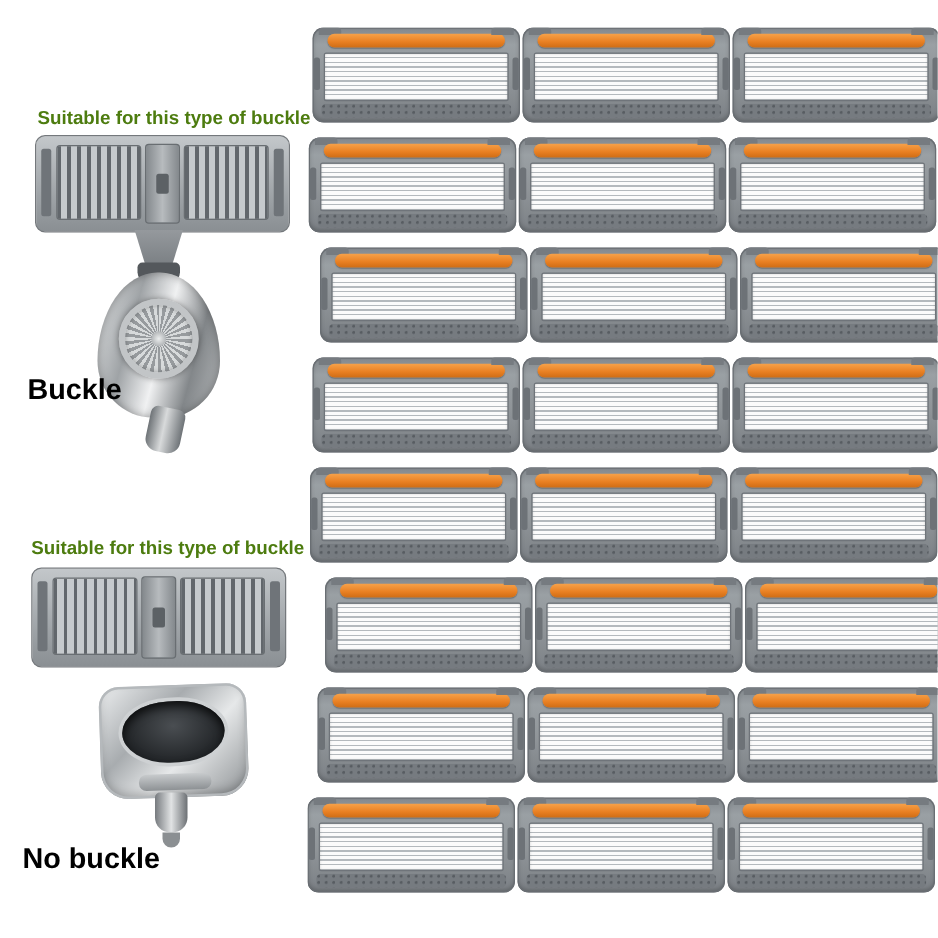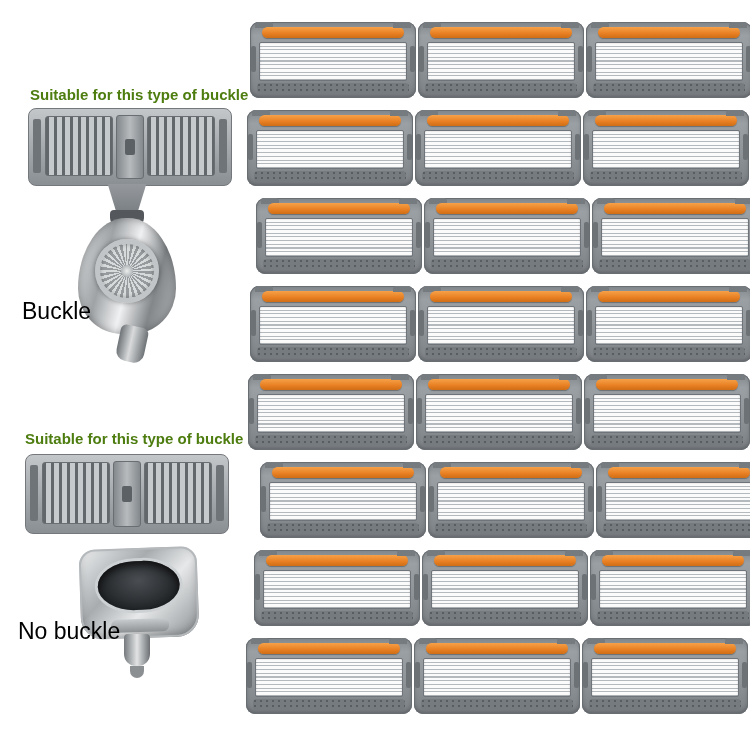--- a/index.html
+++ b/index.html
@@ -51,21 +51,21 @@
     position:absolute;left:7px;right:7px;bottom:4px;height:11px;border-radius:4px;
     background-color:#767b80;
     background-image:radial-gradient(circle at 2px 2px,#585d62 1px,transparent 1.4px);
     background-size:6px 5px;
   }
   .tab{position:absolute;top:24px;width:5px;height:26px;background:#6d7277;border-radius:2px;}
   .tab-l{left:1px}.tab-r{right:1px}
 
   
   .caption{position:absolute;font-size:15px;font-weight:600;color:#4d7c0f;white-space:nowrap;}
-  .big-label{position:absolute;font-size:23px;font-weight:400;color:#000;white-space:nowrap;}
+  .big-label{position:absolute;font-size:23px;font-weight:700;color:#000;white-space:nowrap;}
 
   .cart-back{
     position:absolute;width:202px;height:76px;
     background:linear-gradient(180deg,#c3c7ca,#9a9fa3 70%,#8a8f93);
     border:1px solid #74787c;border-radius:8px;
   }
   .fins{
     position:absolute;top:7px;bottom:9px;width:66px;
     background:repeating-linear-gradient(90deg,#62676c 0 3px,#c6cacd 3px 8px);
     border:1px solid #696e72;border-radius:3px;
@@ -171,21 +171,21 @@
   <div class="fins fins-r"></div>
   <div class="slot"></div>
 </div>
 
 <div class="head" style="left:80px;top:548px">
   <div class="socket"></div>
   <div class="head-base"></div>
 </div>
 <div class="stem" style="left:124px;top:634px"></div>
 
-<div class="big-label" style="left:18px;top:618px">No buckle</div>
+<div class="big-label" style="left:18px;top:673px">No buckle</div>
 
 <div class="grid">
     <div class="row">
       <div class="cartridge">
         <div class="strip"></div>
         <div class="blades"></div>
         <div class="guard"></div>
         <div class="tab tab-l"></div>
         <div class="tab tab-r"></div>
       </div>

